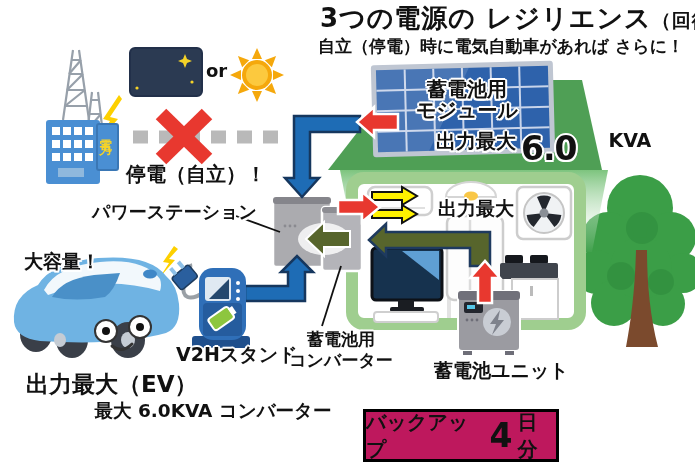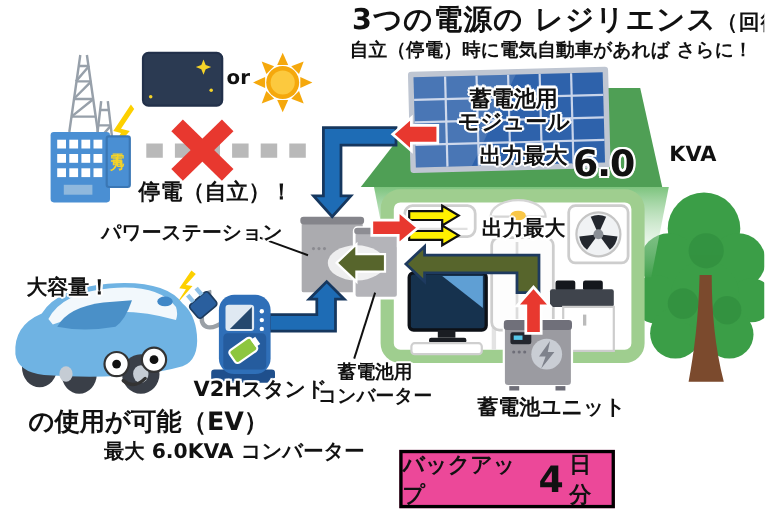--- a/index.html
+++ b/index.html
@@ -28,21 +28,21 @@
   .output-label{left:436px;top:130px;display:flex;align-items:flex-start;gap:5px;}
   .output-label .pre{font-size:20px;} .output-label .val{font-size:33px;letter-spacing:-1px;} .output-label .unit{font-size:19px;padding-left:27px;}
   .jika-label{left:438px;top:198px;font-size:19px;}
   .cap-label{left:24px;top:251px;font-size:19px;}
   .ev-label{left:26px;top:371px;font-size:23px;}
   .v2h-label{left:176px;top:344px;font-size:19px;}
   .conv-label{left:282px;top:329px;width:118px;font-size:17px;line-height:1.25;}
   .bat-label{left:434px;top:360px;font-size:19px;}
   .notes{left:84px;top:399px;width:258px;font-size:18.5px;line-height:1.3;}
   .backup-box{
-    position:absolute;left:363px;top:409px;width:190px;height:47px;background:#ec4899;
+    position:absolute;left:363px;top:409px;width:190px;height:47px;background:#be185d;
     border:3px solid #000;display:flex;align-items:center;justify-content:center;gap:5px;
   }
   .backup-box .pre{font-size:20px;font-weight:bold;}
   .backup-box .val{font-size:33px;font-weight:bold;}
   .backup-box .unit{font-size:20px;font-weight:bold;}
 </style>
 </head>
 <body>
 
 <div class="stage">
@@ -289,21 +289,21 @@
 
   <div class="lbl output-label">
     <span class="pre">出力最大</span>
     <span class="val">6.0</span>
     <span class="unit">KVA</span>
   </div>
 
   <div class="lbl jika-label">出力最大</div>
 
   <div class="lbl cap-label">大容量！</div>
-  <div class="lbl ev-label">の使用が可能（EV）</div>
+  <div class="lbl ev-label">出力最大（EV）</div>
   <div class="lbl v2h-label">V2Hスタンド</div>
 
   <div class="lbl conv-label center">
     <div>蓄電池用</div>
     <div>コンバーター</div>
   </div>
 
   <div class="lbl bat-label">蓄電池ユニット</div>
 
   <div class="lbl notes center">

